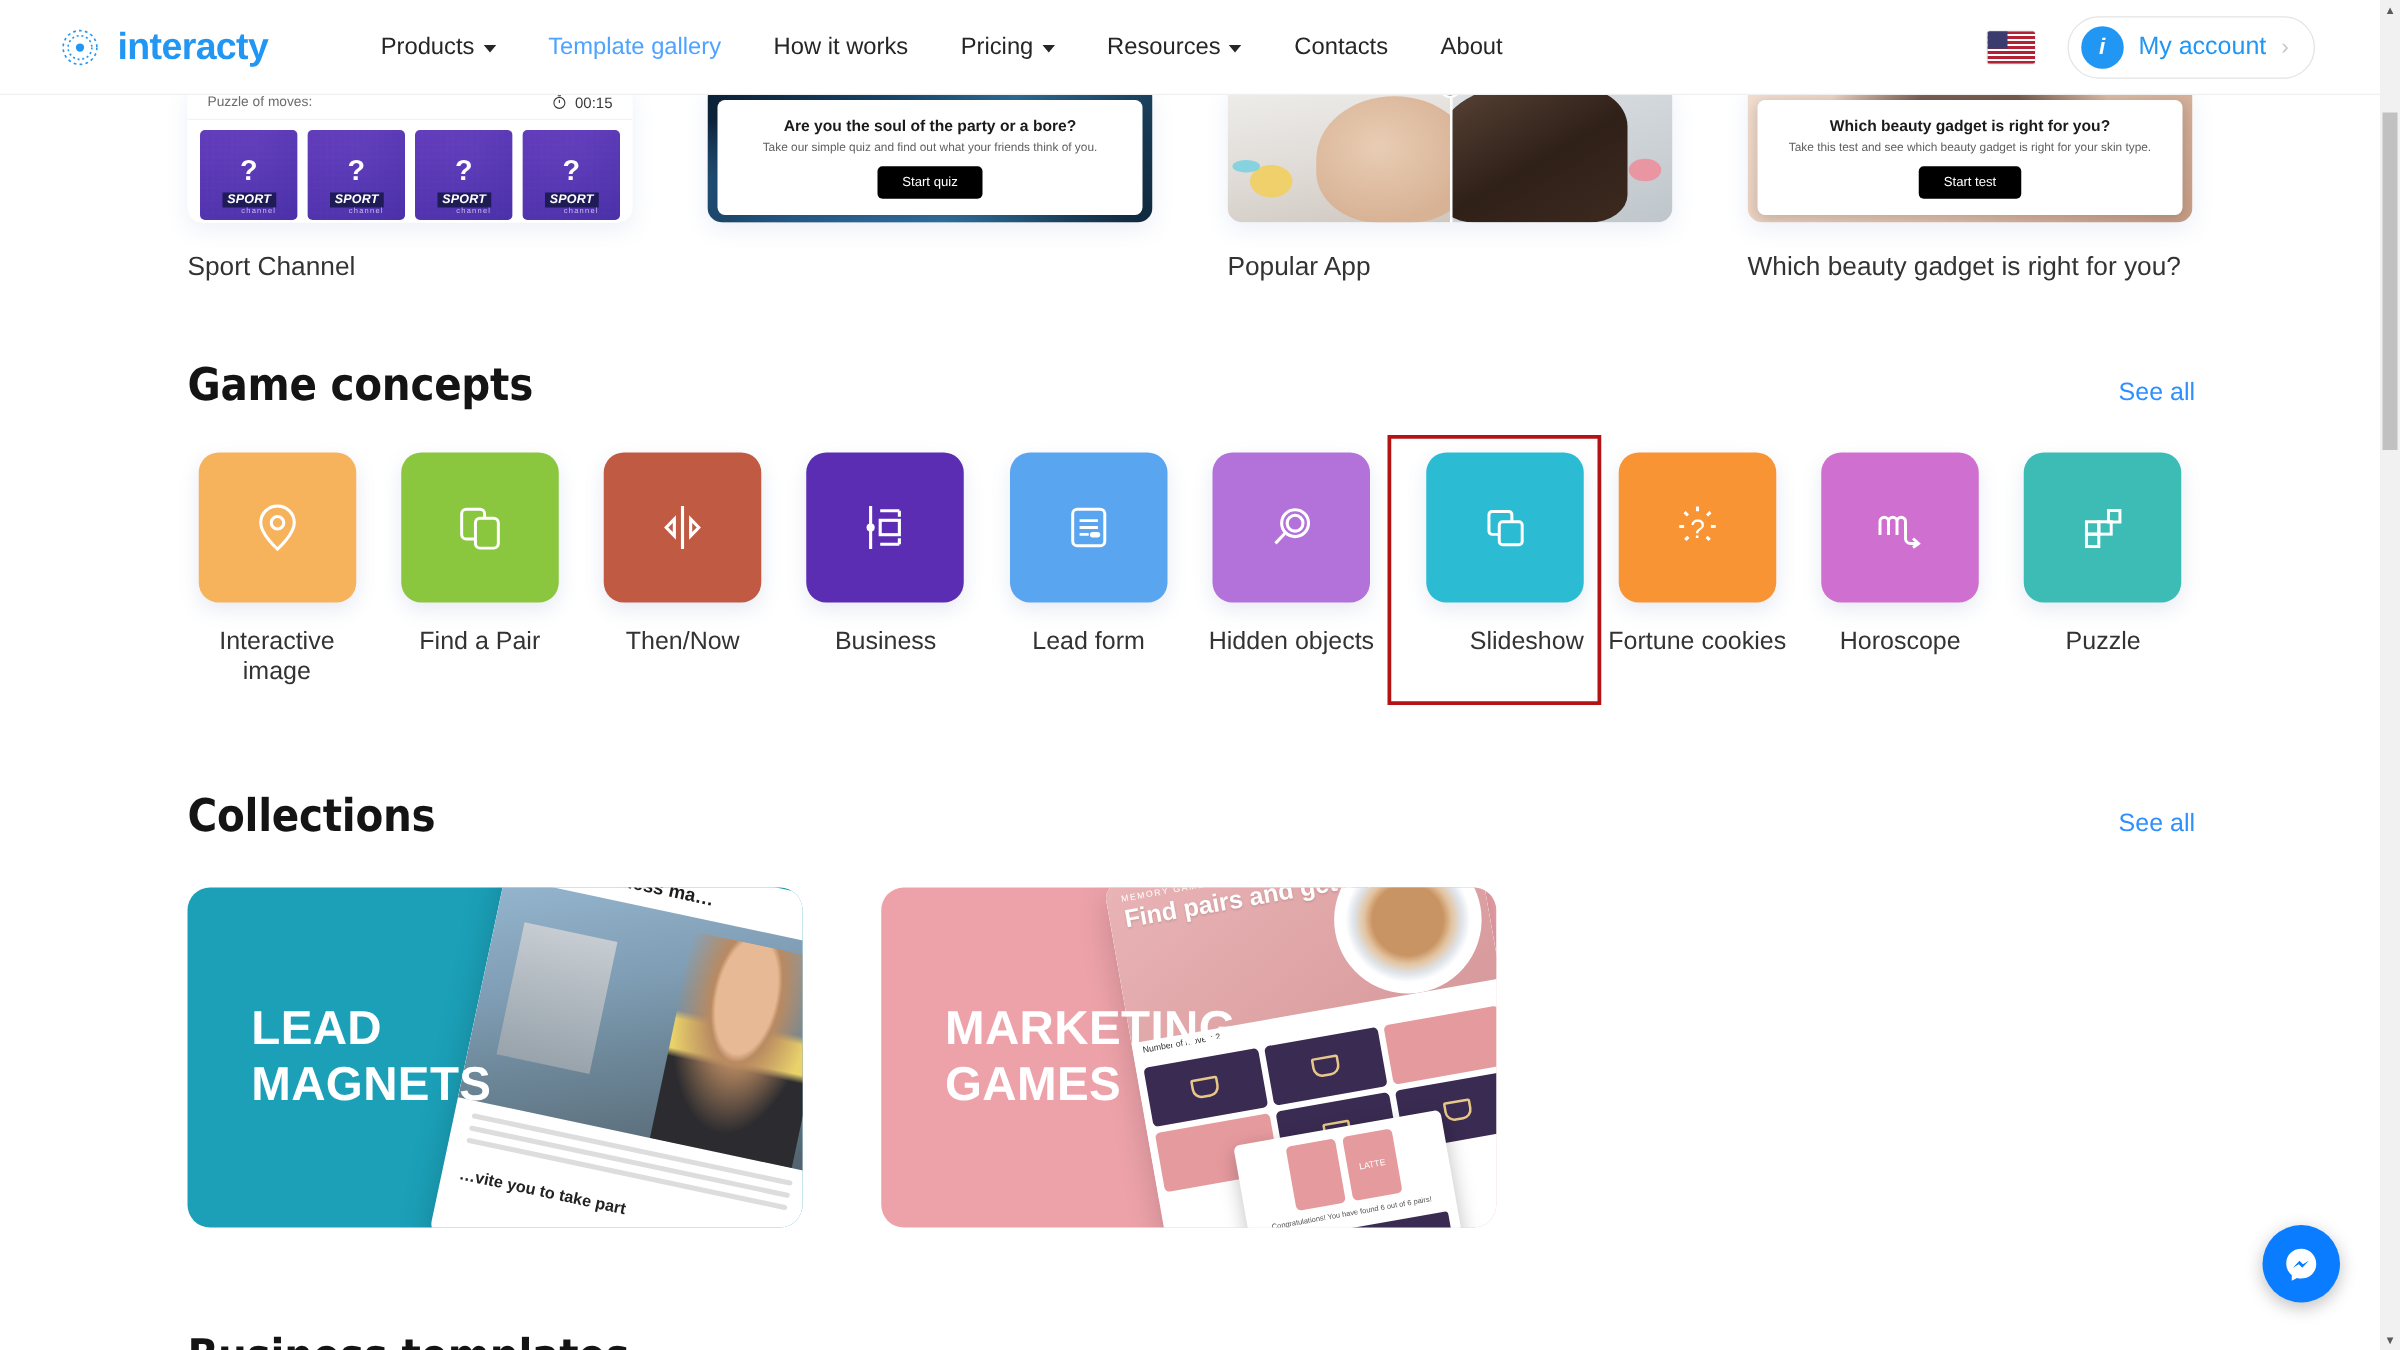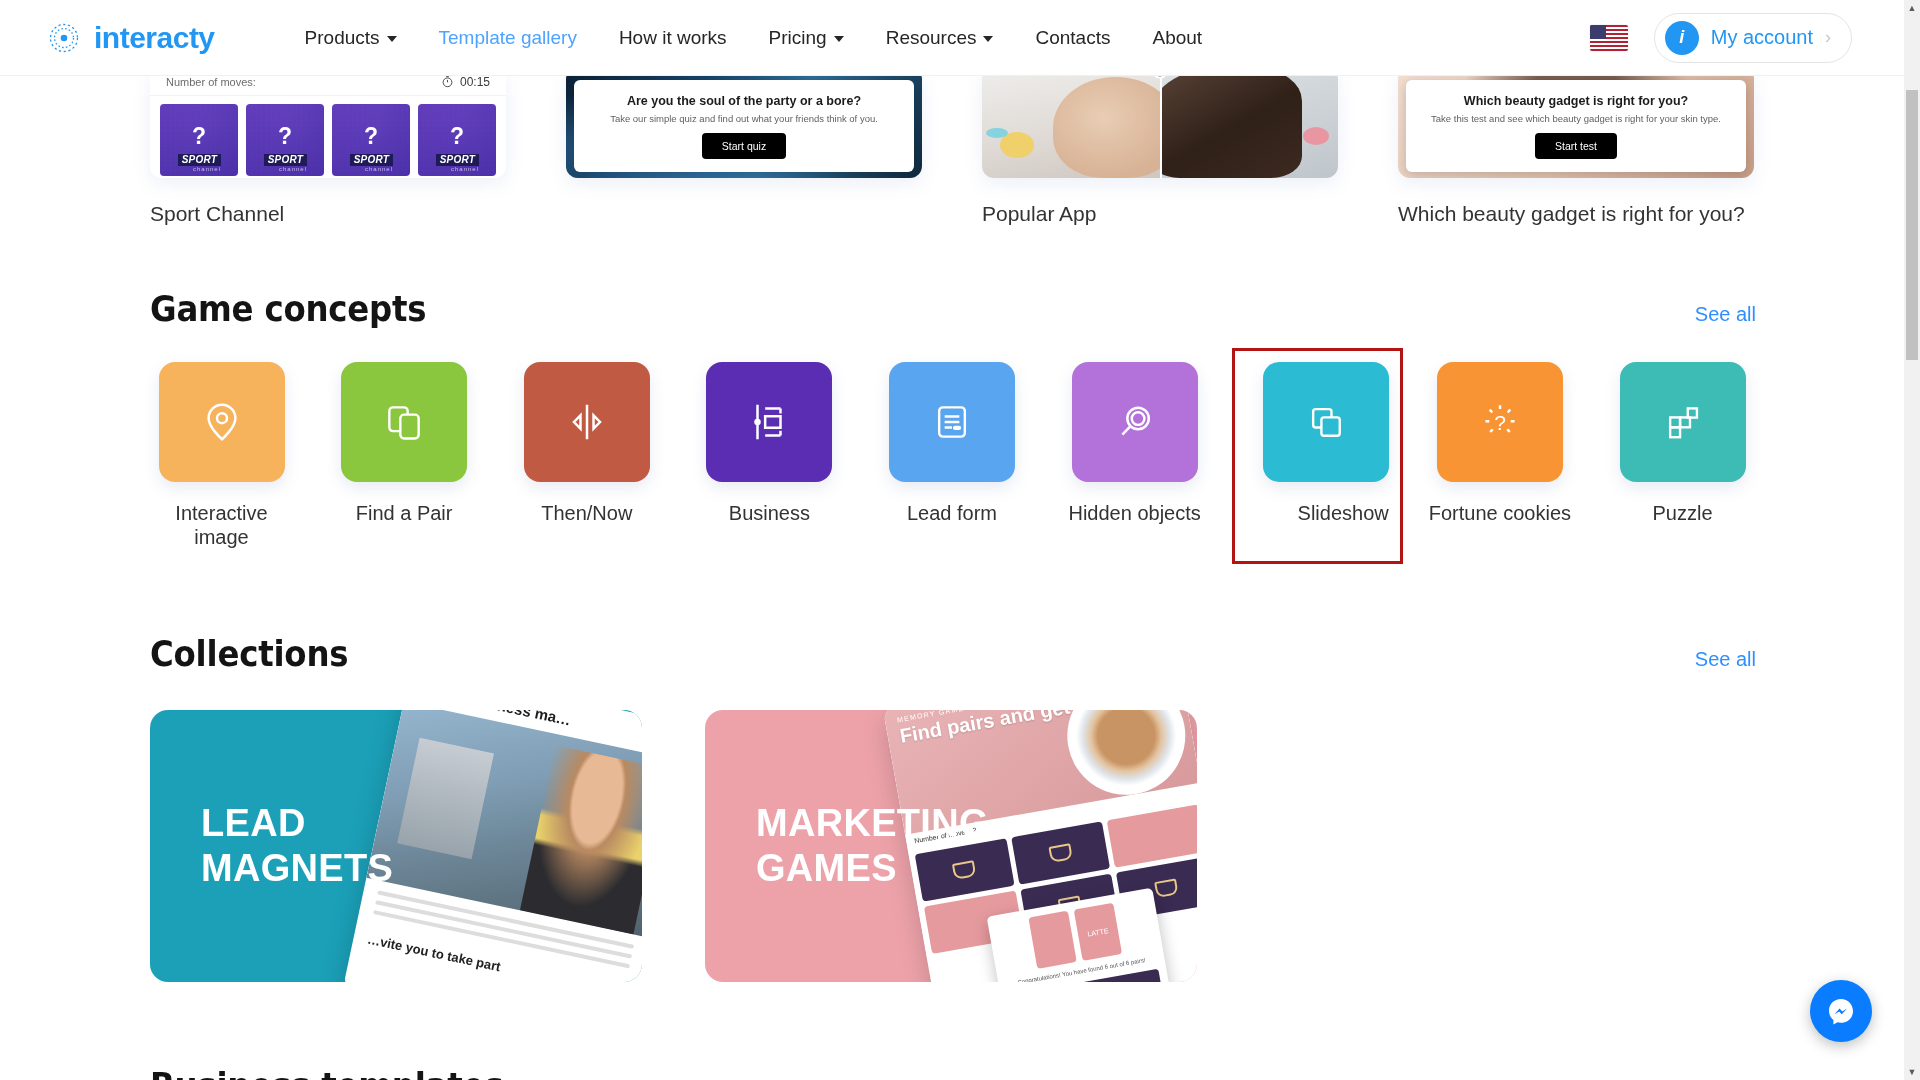--- a/index.html
+++ b/index.html
@@ -322,21 +322,21 @@
   </div>
 </div>
 
 <div class="page">
 
   <div class="template-row">
 
     <div class="tpl-card">
       <div class="tpl-thumb">
         <div class="sc-bar">
-          <span>Number of moves:</span>
+          <span>Puzzle of moves:</span>
           <span class="sc-timer">
             <svg width="13" height="13" viewBox="0 0 16 16">
               <circle cx="8" cy="9" r="5.4" fill="none" stroke="#3a3a3a" stroke-width="1.1"></circle>
               <path d="M8 6v3M6.4 2h3.2" stroke="#3a3a3a" stroke-width="1.1" fill="none"></path>
             </svg>
             <span>00:15</span>
           </span>
         </div>
         <div class="sc-grid">
           <div class="sc-card">
@@ -498,20 +498,29 @@
     <div class="concept">
       <div class="concept-tile" style="background:#f99434">
         <svg width="46" height="46" viewBox="0 0 24 24" fill="none" stroke="#fff" stroke-width="1.3">
           <text x="12" y="16.4" text-anchor="middle" font-size="11" fill="#fff" stroke="none" font-family="Liberation Sans, sans-serif">?</text>
           <path d="M12 3.2v2M6.6 5.6 8 7M17.4 5.6 16 7M4.4 11.6h2M17.6 11.6h2M6.9 17.2 8.2 15.9M17.1 17.2 15.8 15.9"></path>
         </svg>
       </div>
       <div class="concept-label">Fortune cookies</div>
     </div>
 
+    <div class="concept">
+      <div class="concept-tile" style="background:#cf6fd0">
+        <svg width="48" height="48" viewBox="0 0 24 24" fill="none" stroke="#fff" stroke-width="1.2">
+          <path d="M4 15V9.6a1.7 1.7 0 0 1 3.4 0V15M7.4 9.6a1.7 1.7 0 0 1 3.4 0V15M10.8 9.6a1.7 1.7 0 0 1 3.4 0v6.8a2 2 0 0 0 2 2h2.6"></path>
+          <path d="M17.2 16.4 19.4 18.4 17.2 20"></path>
+        </svg>
+      </div>
+      <div class="concept-label">Horoscope</div>
+    </div>
 
     <div class="concept">
       <div class="concept-tile" style="background:#3dbcb5">
         <svg width="44" height="44" viewBox="0 0 24 24" fill="none" stroke="#fff" stroke-width="1.3">
           <rect x="5" y="9.5" width="5.4" height="5.4"></rect>
           <rect x="10.4" y="9.5" width="5.4" height="5.4"></rect>
           <rect x="5" y="14.9" width="5.4" height="5.4"></rect>
           <rect x="14.6" y="4.6" width="5" height="5"></rect>
         </svg>
       </div>

